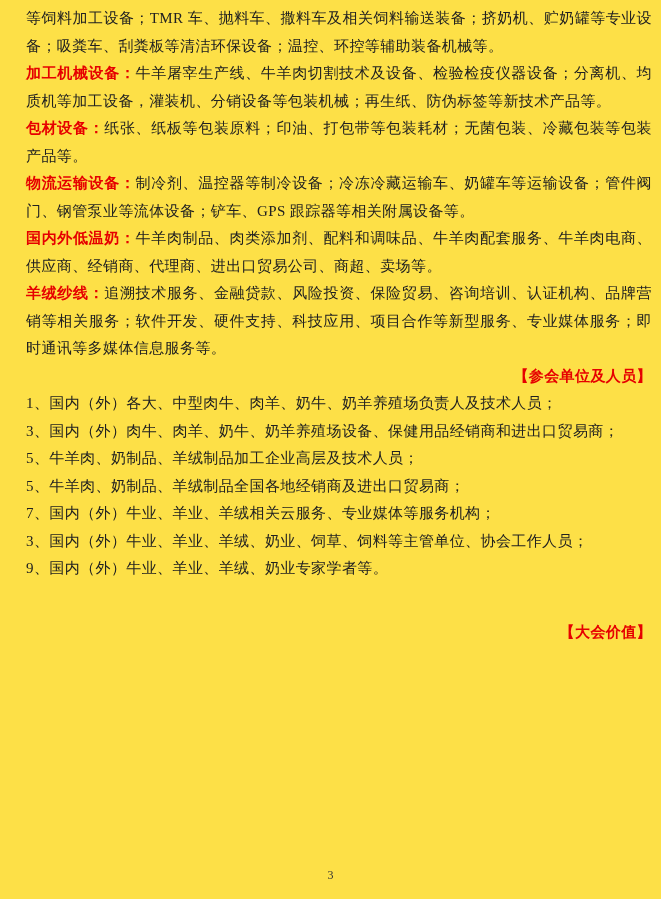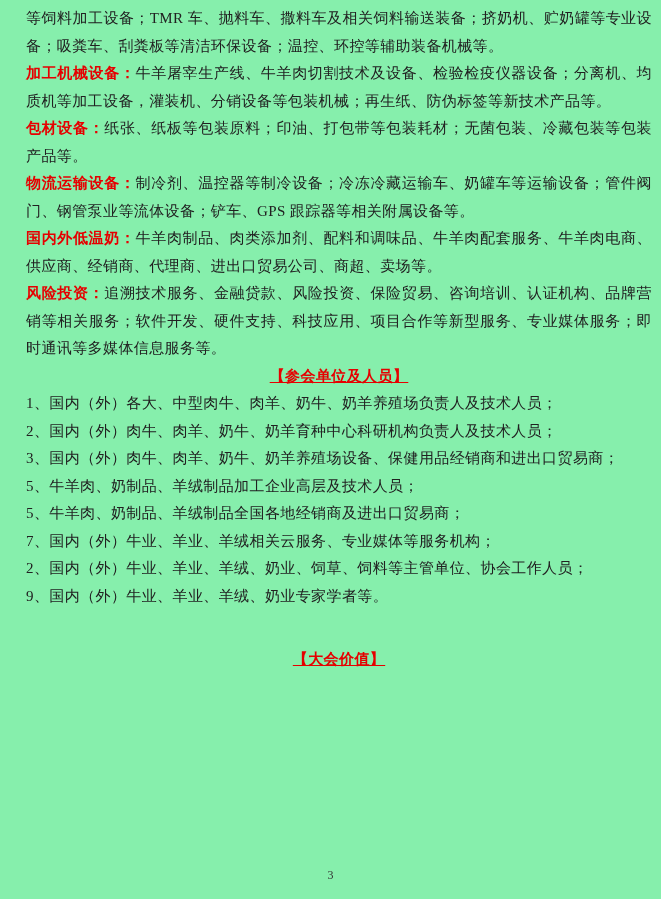--- a/index.html
+++ b/index.html
@@ -4,21 +4,21 @@
 <style>
   html, body {
     margin: 0;
     padding: 0;
     background: #ffffff;
   }
   .page {
     position: relative;
     width: 661px;
     height: 899px;
-    background: #86efac;
+    background: #fde047;
     box-sizing: border-box;
     overflow: hidden;
     font-family: "Liberation Serif", "DejaVu Serif", serif;
   }
   .content {
     position: absolute;
     top: 5px;
     left: 26px;
     right: 9px;
   }
@@ -27,22 +27,21 @@
     font-size: 15px;
     line-height: 27.5px;
     color: #212121;
     text-align: justify;
     letter-spacing: 0.4px;
     word-break: break-all;
   }
   .content p.sec-heading {
     color: var(--label-red, #e60000);
     font-weight: bold;
-    text-align: center;
-    text-decoration: underline;
+    text-align: right;
   }
   .content p.gap-before {
     margin-top: 36px;
   }
   .label {
     color: var(--label-red, #e60000);
     font-weight: bold;
   }
   .page-number {
     position: absolute;
@@ -58,26 +57,25 @@
 </head>
 <body>
 
 <div class="page">
   <div class="content">
       <p>等饲料加工设备；TMR 车、抛料车、撒料车及相关饲料输送装备；挤奶机、贮奶罐等专业设备；吸粪车、刮粪板等清洁环保设备；温控、环控等辅助装备机械等。</p>
       <p><span class="label">加工机械设备：</span>牛羊屠宰生产线、牛羊肉切割技术及设备、检验检疫仪器设备；分离机、均质机等加工设备，灌装机、分销设备等包装机械；再生纸、防伪标签等新技术产品等。</p>
       <p><span class="label">包材设备：</span>纸张、纸板等包装原料；印油、打包带等包装耗材；无菌包装、冷藏包装等包装产品等。</p>
       <p><span class="label">物流运输设备：</span>制冷剂、温控器等制冷设备；冷冻冷藏运输车、奶罐车等运输设备；管件阀门、钢管泵业等流体设备；铲车、GPS 跟踪器等相关附属设备等。</p>
       <p><span class="label">国内外低温奶：</span>牛羊肉制品、肉类添加剂、配料和调味品、牛羊肉配套服务、牛羊肉电商、供应商、经销商、代理商、进出口贸易公司、商超、卖场等。</p>
-      <p><span class="label">风险投资：</span>追溯技术服务、金融贷款、风险投资、保险贸易、咨询培训、认证机构、品牌营销等相关服务；软件开发、硬件支持、科技应用、项目合作等新型服务、专业媒体服务；即时通讯等多媒体信息服务等。</p>
+      <p><span class="label">羊绒纱线：</span>追溯技术服务、金融贷款、风险投资、保险贸易、咨询培训、认证机构、品牌营销等相关服务；软件开发、硬件支持、科技应用、项目合作等新型服务、专业媒体服务；即时通讯等多媒体信息服务等。</p>
       <p class="sec-heading">【参会单位及人员】</p>
       <p>1、国内（外）各大、中型肉牛、肉羊、奶牛、奶羊养殖场负责人及技术人员；</p>
-      <p>2、国内（外）肉牛、肉羊、奶牛、奶羊育种中心科研机构负责人及技术人员；</p>
       <p>3、国内（外）肉牛、肉羊、奶牛、奶羊养殖场设备、保健用品经销商和进出口贸易商；</p>
       <p>5、牛羊肉、奶制品、羊绒制品加工企业高层及技术人员；</p>
       <p>5、牛羊肉、奶制品、羊绒制品全国各地经销商及进出口贸易商；</p>
       <p>7、国内（外）牛业、羊业、羊绒相关云服务、专业媒体等服务机构；</p>
-      <p>2、国内（外）牛业、羊业、羊绒、奶业、饲草、饲料等主管单位、协会工作人员；</p>
+      <p>3、国内（外）牛业、羊业、羊绒、奶业、饲草、饲料等主管单位、协会工作人员；</p>
       <p>9、国内（外）牛业、羊业、羊绒、奶业专家学者等。</p>
       <p class="sec-heading gap-before">【大会价值】</p>
     </div>
   <div class="page-number">3</div>
 </div>
 
 </body></html>

